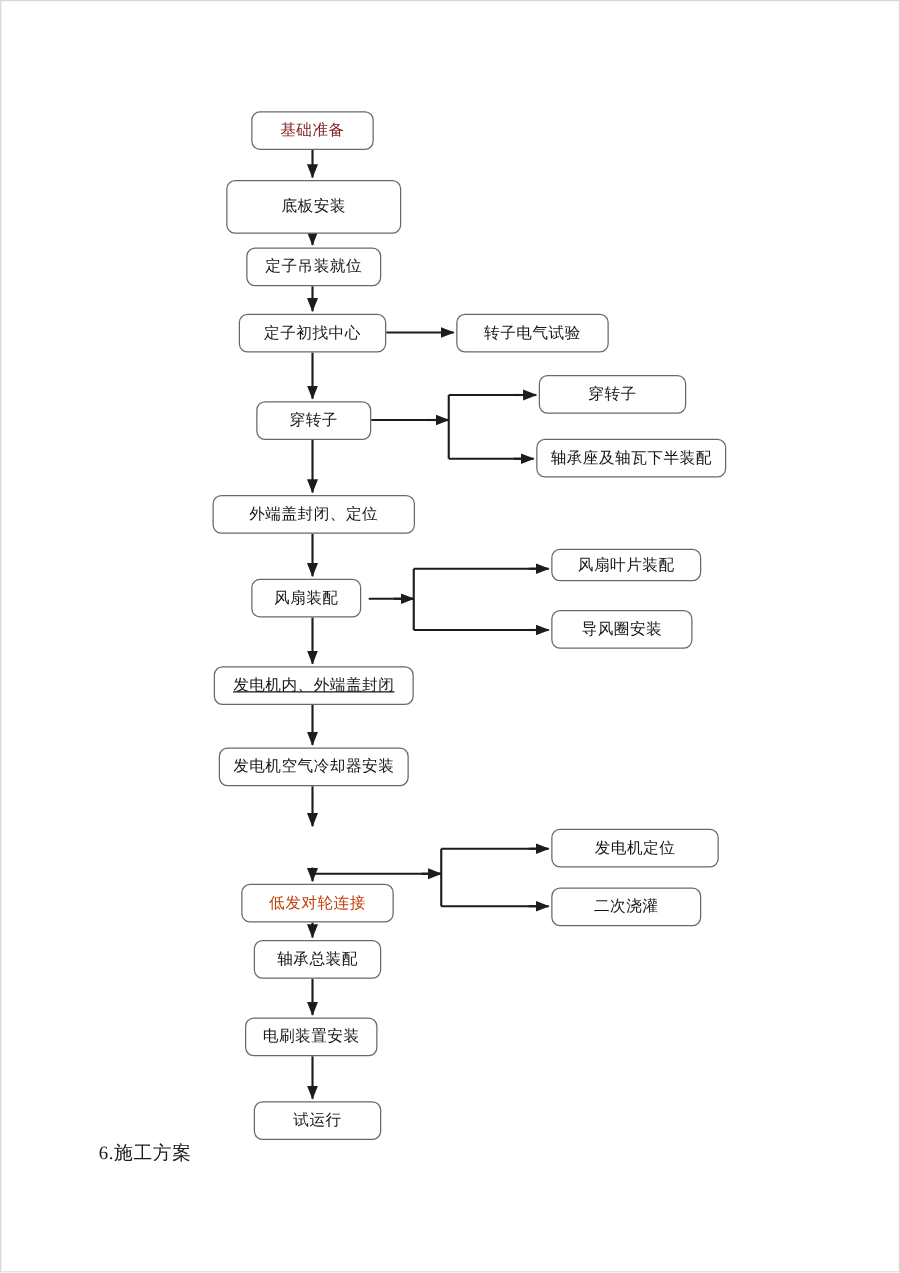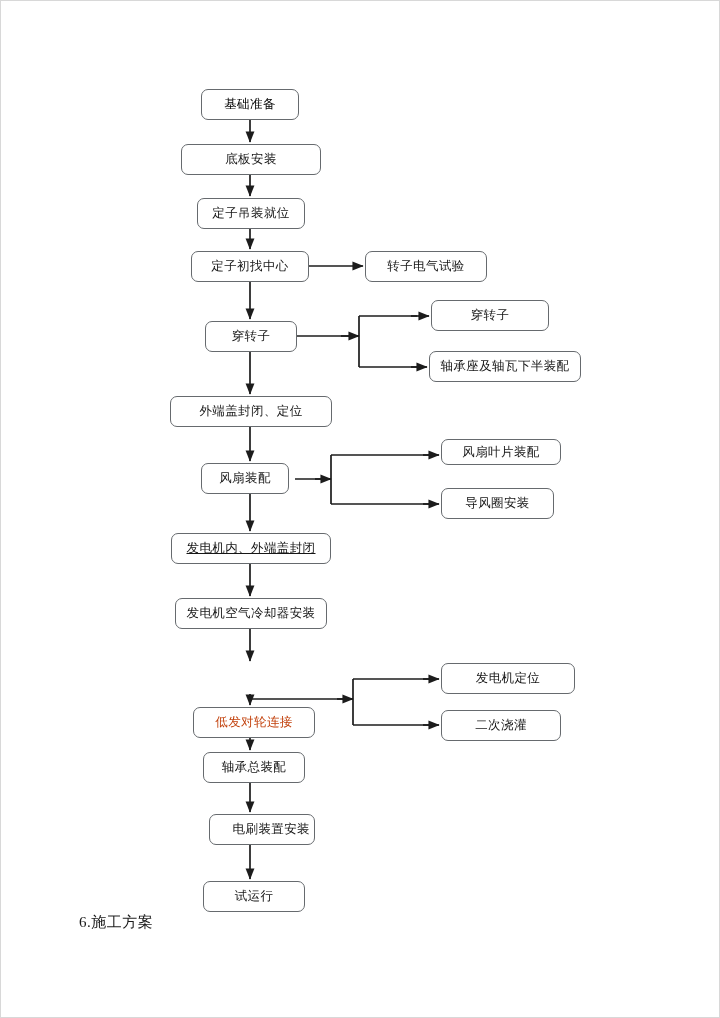--- a/index.html
+++ b/index.html
@@ -116,24 +116,24 @@
       <line x1="352" y1="678" x2="428" y2="678"></line>
       <line x1="352" y1="724" x2="428" y2="724"></line>
     </g>
     <g stroke="#1c1c1c" stroke-width="1.7" fill="none" marker-end="url(#arrowhead)">
       <line x1="422" y1="678" x2="438" y2="678"></line>
       <line x1="422" y1="724" x2="438" y2="724"></line>
       <line x1="336" y1="698" x2="352" y2="698"></line>
     </g>
   </svg>
 
-  <div class="node" style="left: 200px; top: 88px; width: 98px; height: 31px; background: rgb(255, 255, 255); border-color: rgb(102, 106, 110); color: #000000;">
+  <div class="node" style="left: 200px; top: 88px; width: 98px; height: 31px; background: rgb(255, 255, 255); border-color: rgb(102, 106, 110); color: #7f1d1d;">
     <span class="node-label">基础准备</span>
   </div>
-  <div class="node" style="left: 180px; top: 143px; width: 140px; height: 31px; background: rgb(255, 255, 255); border-color: rgb(102, 106, 110); color: rgb(22, 22, 22);">
+  <div class="node" style="left: 180px; top: 143px; width: 140px; height: 43px; background: rgb(255, 255, 255); border-color: rgb(102, 106, 110); color: rgb(22, 22, 22);">
     <span class="node-label">底板安装</span>
   </div>
   <div class="node" style="left: 196px; top: 197px; width: 108px; height: 31px; background: rgb(255, 255, 255); border-color: rgb(102, 106, 110); color: rgb(22, 22, 22);">
     <span class="node-label">定子吊装就位</span>
   </div>
   <div class="node" style="left: 190px; top: 250px; width: 118px; height: 31px; background: rgb(255, 255, 255); border-color: rgb(102, 106, 110); color: rgb(22, 22, 22);">
     <span class="node-label">定子初找中心</span>
   </div>
   <div class="node" style="left: 364px; top: 250px; width: 122px; height: 31px; background: rgb(255, 255, 255); border-color: rgb(102, 106, 110); color: rgb(22, 22, 22);">
     <span class="node-label">转子电气试验</span>
@@ -170,21 +170,21 @@
   </div>
   <div class="node" style="left: 192px; top: 706px; width: 122px; height: 31px; background: rgb(255, 255, 255); border-color: rgb(102, 106, 110); color: #c2410c;">
     <span class="node-label">低发对轮连接</span>
   </div>
   <div class="node" style="left: 440px; top: 709px; width: 120px; height: 31px; background: rgb(255, 255, 255); border-color: rgb(102, 106, 110); color: rgb(22, 22, 22);">
     <span class="node-label">二次浇灌</span>
   </div>
   <div class="node" style="left: 202px; top: 751px; width: 102px; height: 31px; background: rgb(255, 255, 255); border-color: rgb(102, 106, 110); color: rgb(22, 22, 22);">
     <span class="node-label">轴承总装配</span>
   </div>
-  <div class="node" style="left: 208px; top: 813px; width: 106px; height: 31px; background: rgb(255, 255, 255); border-color: rgb(102, 106, 110); color: rgb(22, 22, 22); justify-content: flex-end;">
+  <div class="node" style="left: 195px; top: 813px; width: 106px; height: 31px; background: rgb(255, 255, 255); border-color: rgb(102, 106, 110); color: rgb(22, 22, 22);">
     <span class="node-label">电刷装置安装</span>
   </div>
   <div class="node" style="left: 202px; top: 880px; width: 102px; height: 31px; background: rgb(255, 255, 255); border-color: rgb(102, 106, 110); color: rgb(22, 22, 22);">
     <span class="node-label">试运行</span>
   </div>
 
   <div class="footnote" style="left:78px; top:912px;">6.施工方案</div>
 
 </div>
 

